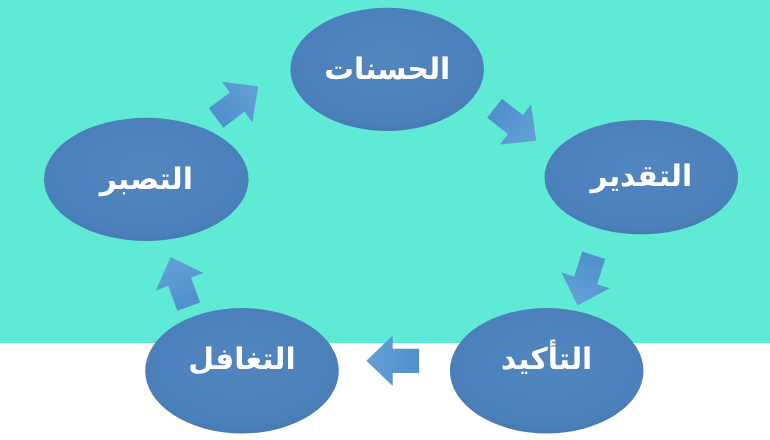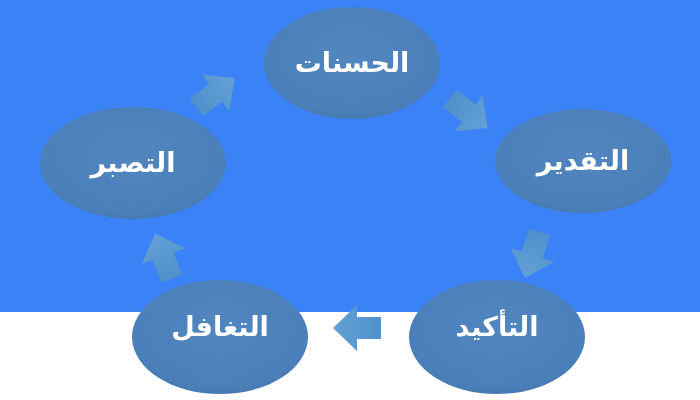--- a/index.html
+++ b/index.html
@@ -10,21 +10,21 @@
   body {
     width: 700px;
     height: 400px;
     overflow: hidden;
     font-family: "DejaVu Sans", "Liberation Sans", sans-serif;
   }
   #diagram-root {
     position: relative;
     width: 700px;
     height: 312px;
-    background: #3b82f6;
+    background: #5eead4;
   }
   #cycle-svg {
     position: absolute;
     top: 0;
     left: 0;
     width: 700px;
     height: 400px;
     display: block;
   }
   .node-ellipse {

